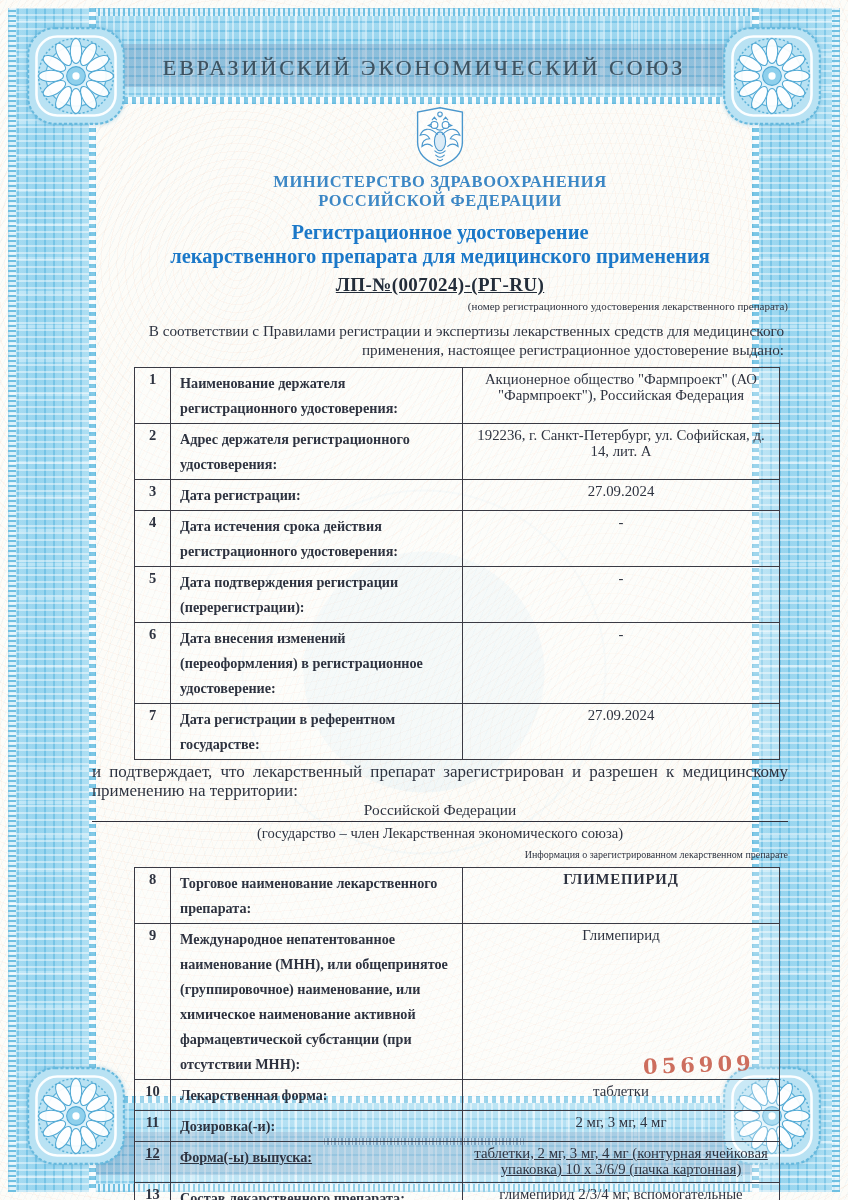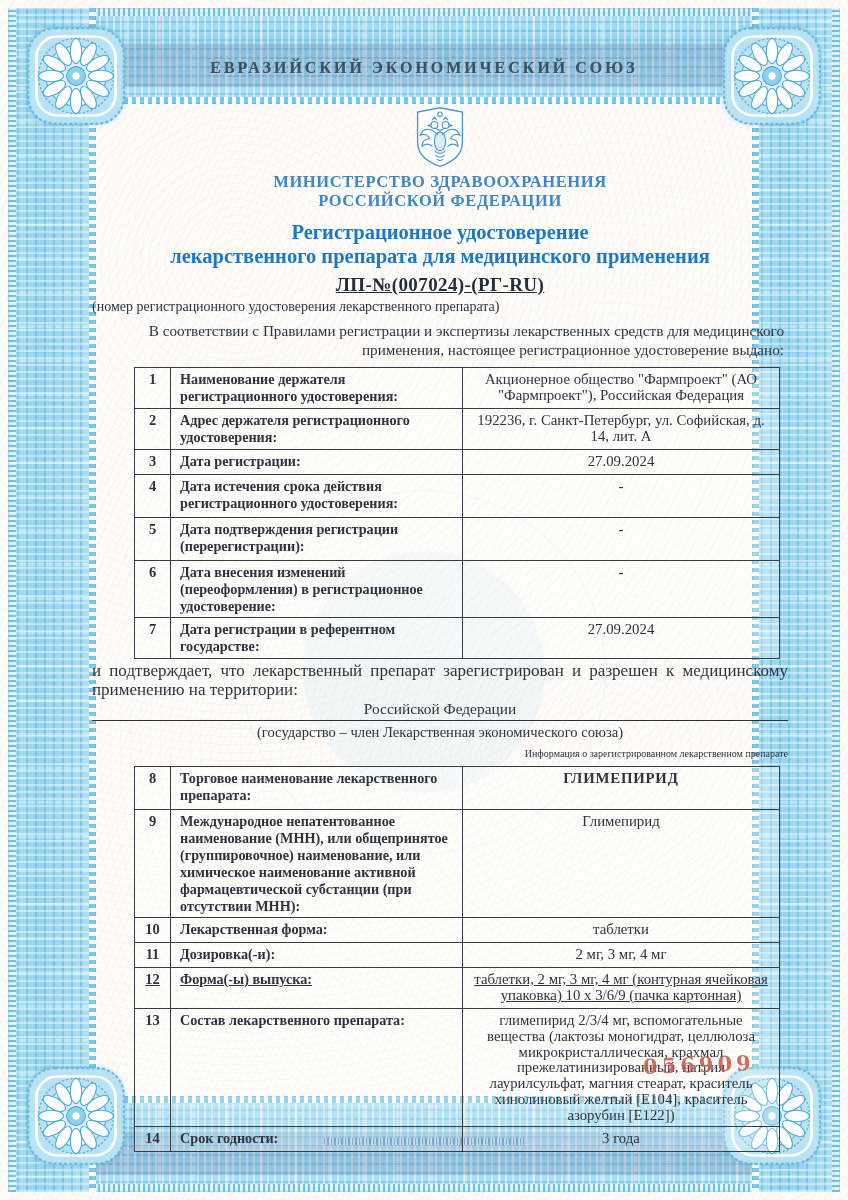--- a/index.html
+++ b/index.html
@@ -61,21 +61,21 @@
   .band-right::before{right:0;}
   .band-left::after,.band-right::after{
     content:"";position:absolute;top:0;bottom:0;width:7px;
     background:repeating-linear-gradient(0deg, rgba(255,255,255,0.9) 0 4px, rgba(110,192,226,0.8) 4px 8px);
   }
   .band-left::after{right:0;}
   .band-right::after{left:0;}
 
   .eaeu-title{
     position:relative;
-    font-size:16px;font-weight:bold;letter-spacing:3px;
+    font-size:22px;font-weight:normal;letter-spacing:3px;
     color:#3d5260;
     text-shadow:0 0 1px rgba(40,70,95,0.55), 1px 1px 0 rgba(255,255,255,0.35);
     white-space:nowrap;
   }
   .rosette{position:absolute;width:104px;height:104px;filter:drop-shadow(0 0 2px rgba(90,170,210,0.5));}
   .rosette.tl{left:24px;top:24px;}
   .rosette.tr{right:24px;top:24px;}
   .rosette.bl{left:24px;bottom:32px;}
   .rosette.br{right:24px;bottom:32px;}
   .rosette svg{width:100%;height:100%;}
@@ -88,38 +88,38 @@
   
   .content{position:absolute;left:92px;top:100px;width:696px;bottom:100px;}
   .crest{width:54px;height:62px;margin:6px auto 0;}
   .crest svg{width:100%;height:100%;}
   .ministry{margin-top:4px;text-align:center;color:#3c87c5;font-weight:600;
     font-size:16.5px;line-height:19px;letter-spacing:0.6px;}
   .doc-title{margin-top:10px;text-align:center;color:#1b78c8;font-weight:bold;
     font-size:20.5px;line-height:24px;}
   .reg-number{margin-top:6px;text-align:center;font-size:19px;line-height:22px;
     font-weight:bold;color:#232d3a;text-decoration:underline;letter-spacing:0.4px;}
-  .reg-caption{margin-top:2px;text-align:left;font-size:14px;line-height:17px;color:#2e3340;}
+  .reg-caption{margin-top:2px;text-align:right;font-size:11px;line-height:17px;color:#2e3340;}
   .intro{margin:6px 4px 0;text-align:right;font-size:15.2px;line-height:19px;}
   .confirm{margin:2px 0 0;text-align:justify;font-size:17px;line-height:19px;}
   .territory{margin-top:0;text-align:center;font-size:15.4px;line-height:19px;
     border-bottom:1.3px solid #2f2f3a;padding-bottom:2px;}
   .territory-caption{margin-top:2px;text-align:center;font-size:14.6px;line-height:18px;}
   .info-heading{margin-top:3px;text-align:right;font-size:10px;line-height:19px;}
 
   .table{width:644px;margin-left:42px;border:1.4px solid #3a3a44;background:rgba(255,255,255,0.25);}
   .t1{margin-top:8px;}
   .t2{margin-top:3px;}
   .row{display:grid;grid-template-columns:36px 292px 1fr;}
   .row + .row{border-top:1.1px solid #3a3a44;}
   .cell{box-sizing:border-box;}
   .cell.num{border-right:1.1px solid #3a3a44;text-align:center;
     font-weight:bold;font-size:14.5px;line-height:17px;padding-top:3px;}
   .cell.label{border-right:1.1px solid #3a3a44;font-weight:bold;
-    font-size:14.2px;line-height:17px;padding:3px 6px 2px 9px;}
+    font-size:14.2px;line-height:25px;padding:3px 6px 2px 9px;}
   .cell.value{text-align:center;font-size:14.8px;line-height:15.8px;padding:4px 6px 2px;}
   .value-strong{font-weight:bold;font-size:15.5px;letter-spacing:0.8px;padding-top:6px;}
   
   .t1 .row:nth-of-type(1){min-height:40px;}
   .t1 .row:nth-of-type(2){min-height:40px;}
   .t1 .row:nth-of-type(3){min-height:24px;}
   .t1 .row:nth-of-type(4){min-height:42px;}
   .t1 .row:nth-of-type(5){min-height:42px;}
   .t1 .row:nth-of-type(6){min-height:56px;}
   .t1 .row:nth-of-type(7){min-height:40px;}

